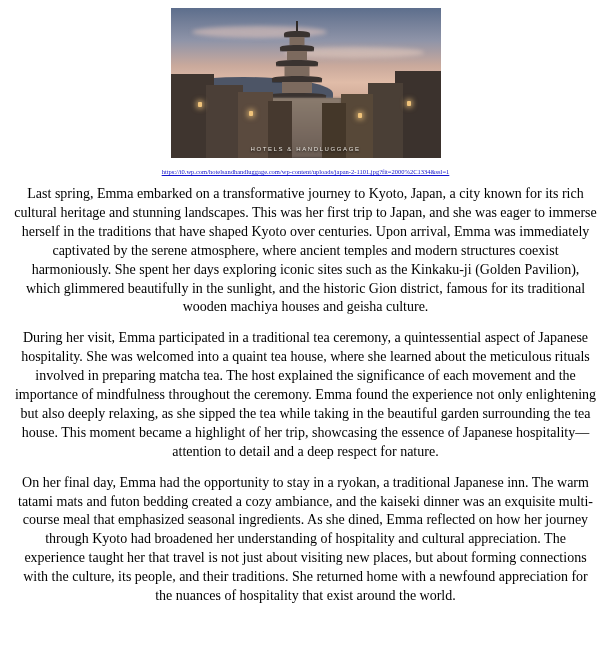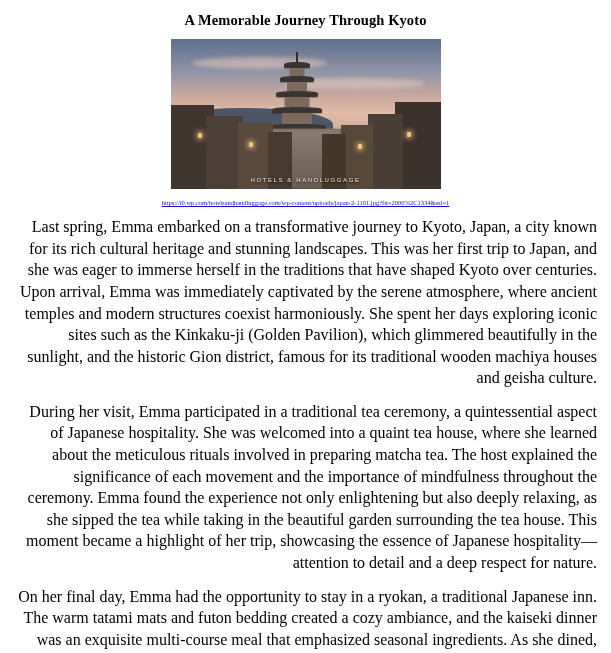--- a/index.html
+++ b/index.html
@@ -170,34 +170,33 @@
     text-align: center;
     margin: 3px 0 10px 0;
     font-size: 6.5px;
     color: #1111cc;
     text-decoration: underline;
     font-family: "Liberation Serif", serif;
     word-break: break-all;
     line-height: 1.1;
   }
   p.body-par {
-    font-size: 16px;
+    font-size: 14px;
     line-height: 1.35;
     margin: 0 0 12px 0;
-    text-align: right;
+    text-align: center;
     font-family: "Liberation Serif", serif;
   }
   p.body-par:last-child { margin-bottom: 8px; }
 </style>
 </head>
 <body>
 
 <div class="page">
 
-  <h1 class="doc-title">A Memorable Journey Through Kyoto</h1>
 
   <div class="figure-block">
     <div class="photo">
       <div class="sky"></div>
       <div class="cloud-a"></div>
       <div class="cloud-b"></div>
       <div class="hill"></div>
 
       <div class="pagoda">
         <div class="spire"></div>

